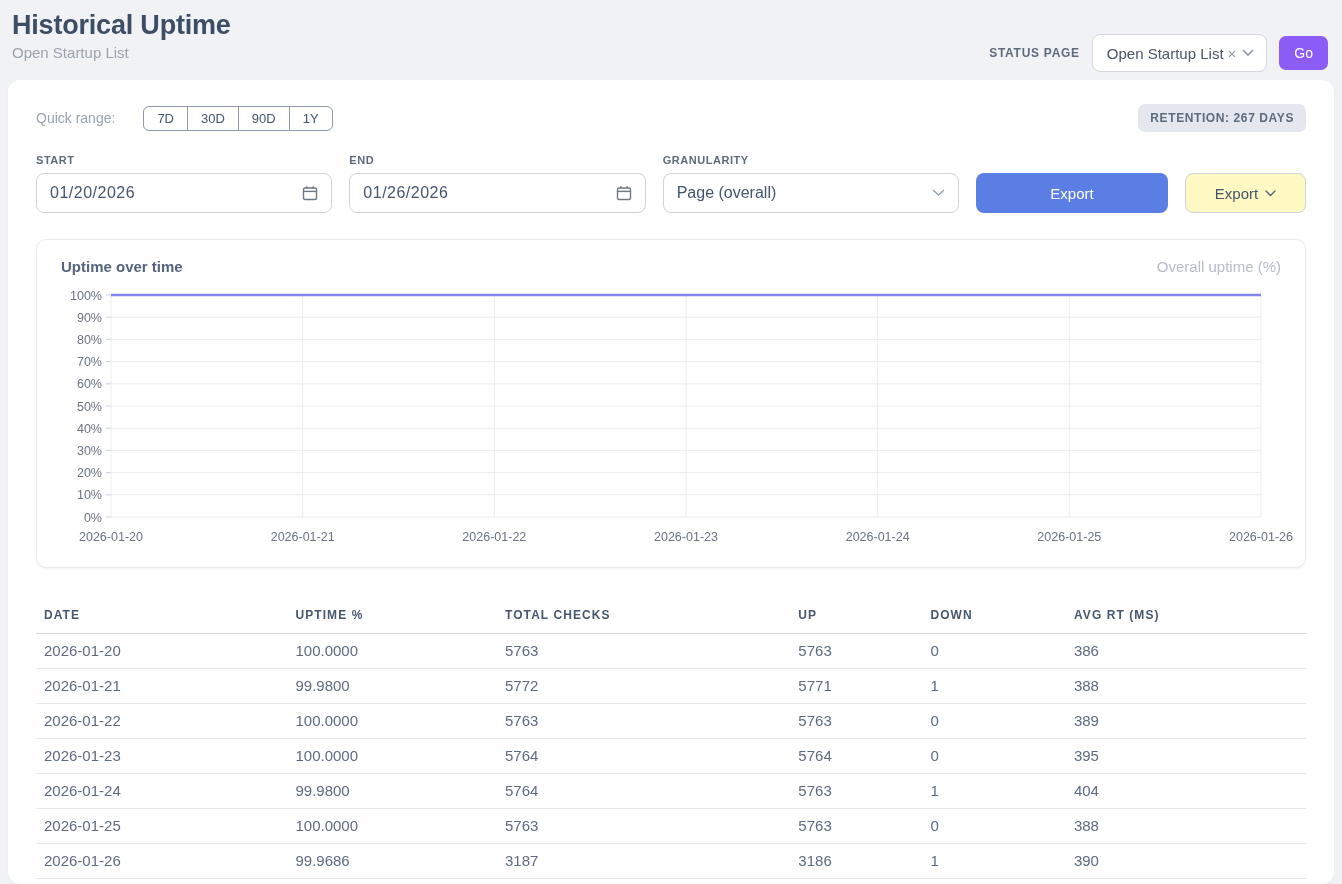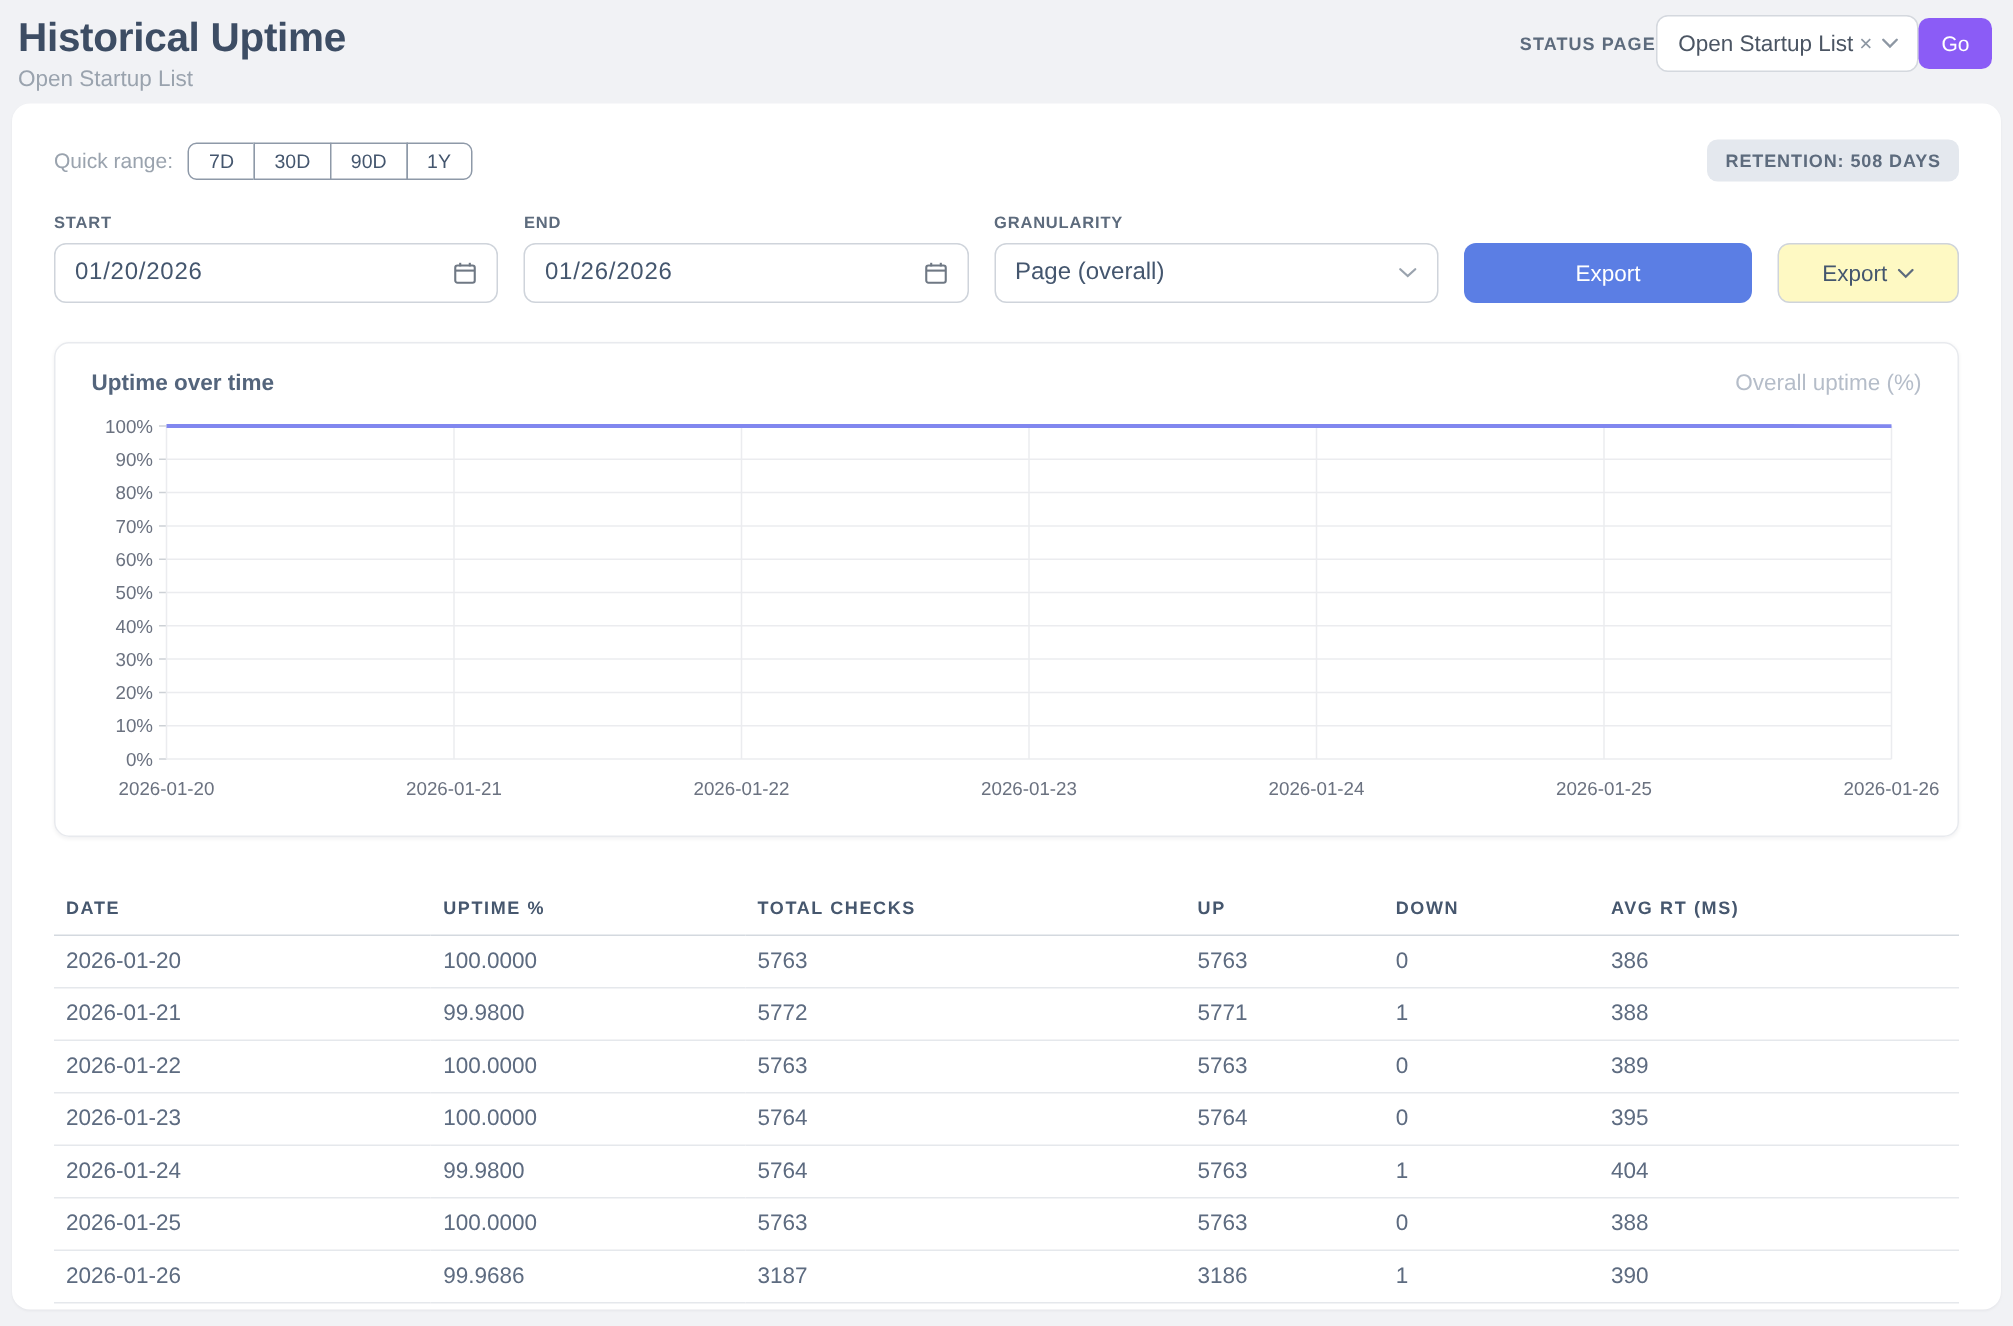--- a/index.html
+++ b/index.html
@@ -11,21 +11,21 @@
     overflow:hidden;
   }
 
   
   .page-header {
     display:flex; align-items:flex-start; justify-content:space-between;
     padding:10px 14px 6px 12px;
   }
   .page-title { font-size:27px; font-weight:700; color:#3d4d64; letter-spacing:-0.2px; }
   .page-subtitle { font-size:15px; color:#9aa3ae; margin-top:3px; }
-  .header-right { display:flex; align-items:center; margin-top:0; }
+  .header-right { display:flex; align-items:center; gap:12px; margin-top:24px; }
   .status-page-label { font-size:12px; font-weight:600; color:#5d6b7d; letter-spacing:0.06em; }
   .status-select {
     display:flex; align-items:center; gap:6px;
     background:#fff; border:1px solid #d4d8de; border-radius:8px;
     height:38px; padding:0 12px 0 14px; min-width:164px;
     font-size:15px; color:#4b5563; cursor:pointer;
   }
   .clear-x { color:#8d97a3; font-size:15px; margin-left:-2px; }
   .go-btn {
     background:#8b5cf6; color:#fff; border:none; border-radius:7px;
@@ -36,21 +36,21 @@
   .main-panel {
     background:#fff; border-radius:12px;
     margin:2px 8px 8px 8px;
     box-shadow:0 1px 2px rgba(16,24,40,.05);
     padding:24px 28px 20px 28px;
     height:804px;
   }
 
   
   .quickrow { display:flex; align-items:center; justify-content:space-between; }
-  .quickrow-left { display:flex; align-items:center; gap:10px; }
+  .quickrow-left { display:flex; align-items:center; gap:28px; }
   .quick-label { font-size:14px; color:#9aa3ae; }
   .seg-group { display:flex; }
   .seg-btn {
     background:#fff; border:1px solid #8e99a8; color:#44566e;
     font-size:13px; padding:4px 13px; cursor:pointer; font-family:inherit;
     margin-left:-1px;
   }
   .seg-btn:first-child { border-radius:6px 0 0 6px; margin-left:0; }
   .seg-btn:last-child { border-radius:0 6px 6px 0; }
   .retention-badge {
@@ -141,21 +141,21 @@
   <div class="quickrow">
     <div class="quickrow-left">
       <span class="quick-label">Quick range:</span>
       <div class="seg-group" id="seg-group">
           <button class="seg-btn">7D</button>
           <button class="seg-btn">30D</button>
           <button class="seg-btn">90D</button>
           <button class="seg-btn">1Y</button>
         </div>
     </div>
-    <span class="retention-badge">RETENTION: 508 DAYS</span>
+    <span class="retention-badge">RETENTION: 267 DAYS</span>
   </div>
 
   <div class="form-row">
     <div class="field">
       <label class="field-label">START</label>
       <div class="input-box">
         <span class="date-value">01/20/2026</span>
         <svg width="16" height="16" viewBox="0 0 16 16">
             <rect x="1.5" y="3" width="13" height="11.5" rx="1.5" fill="none" stroke="#6f7884" stroke-width="1.4"></rect>
             <line x1="1.5" y1="6.4" x2="14.5" y2="6.4" stroke="#6f7884" stroke-width="1.4"></line>

